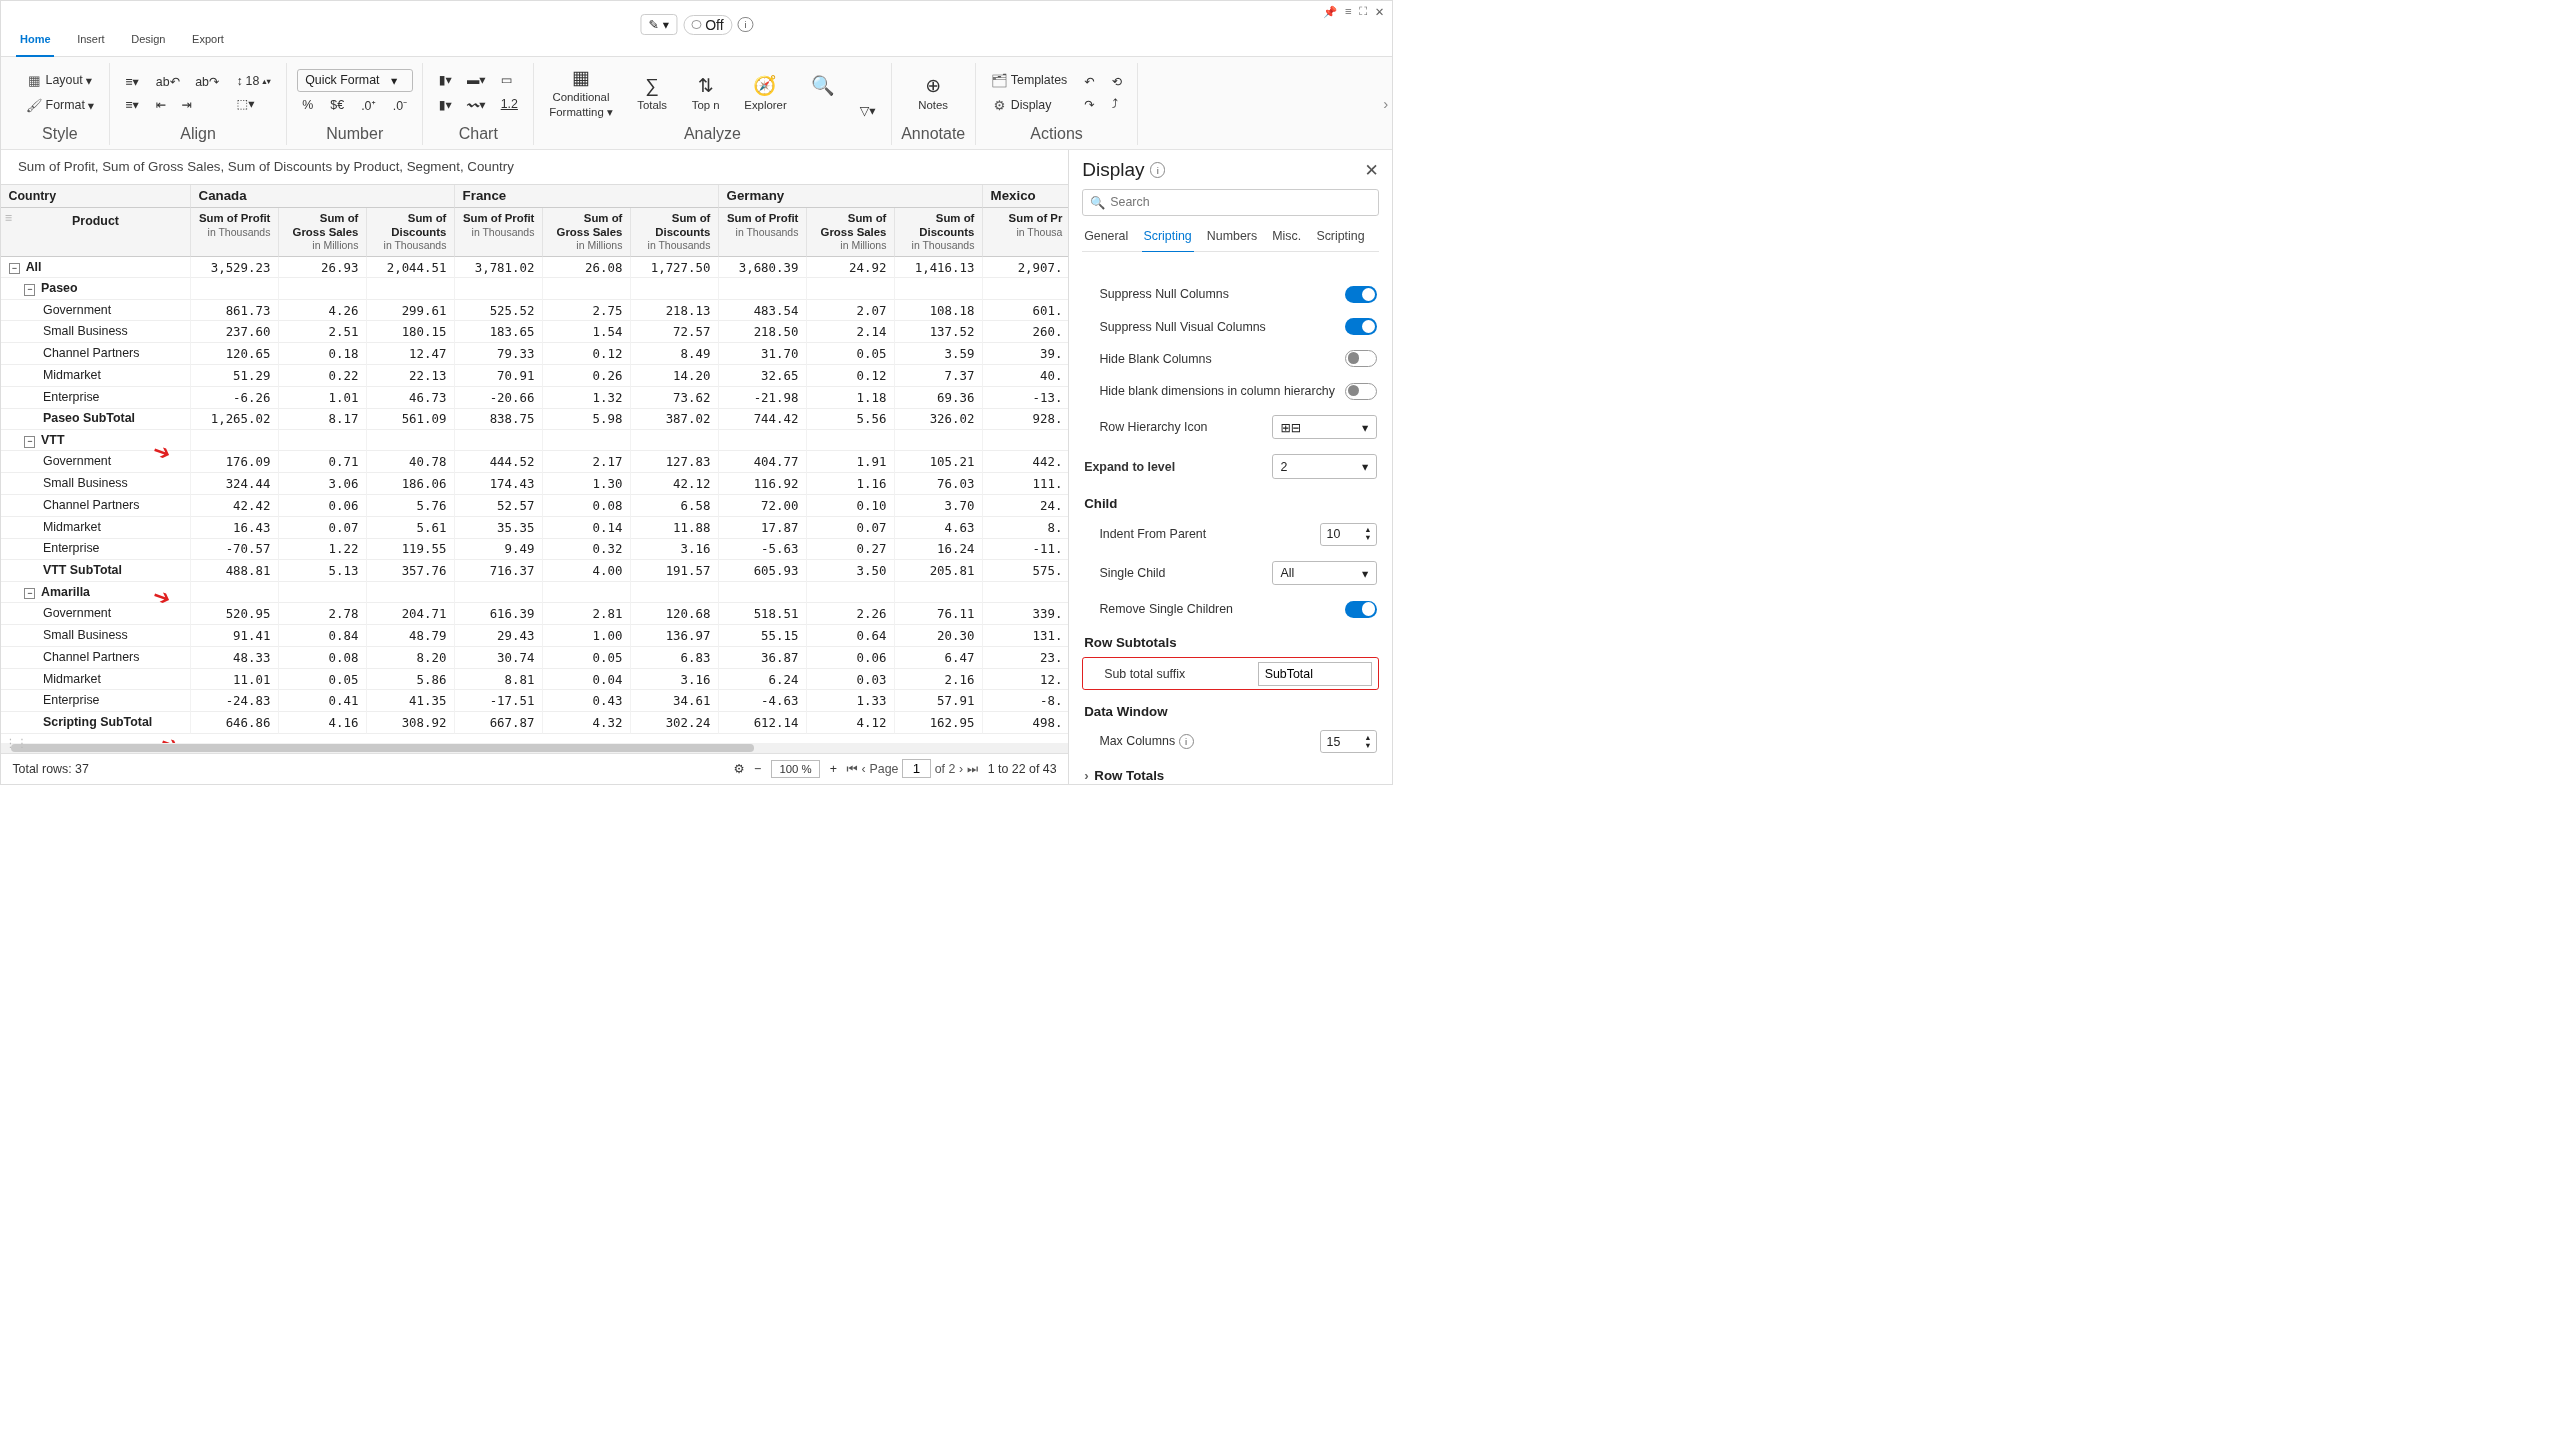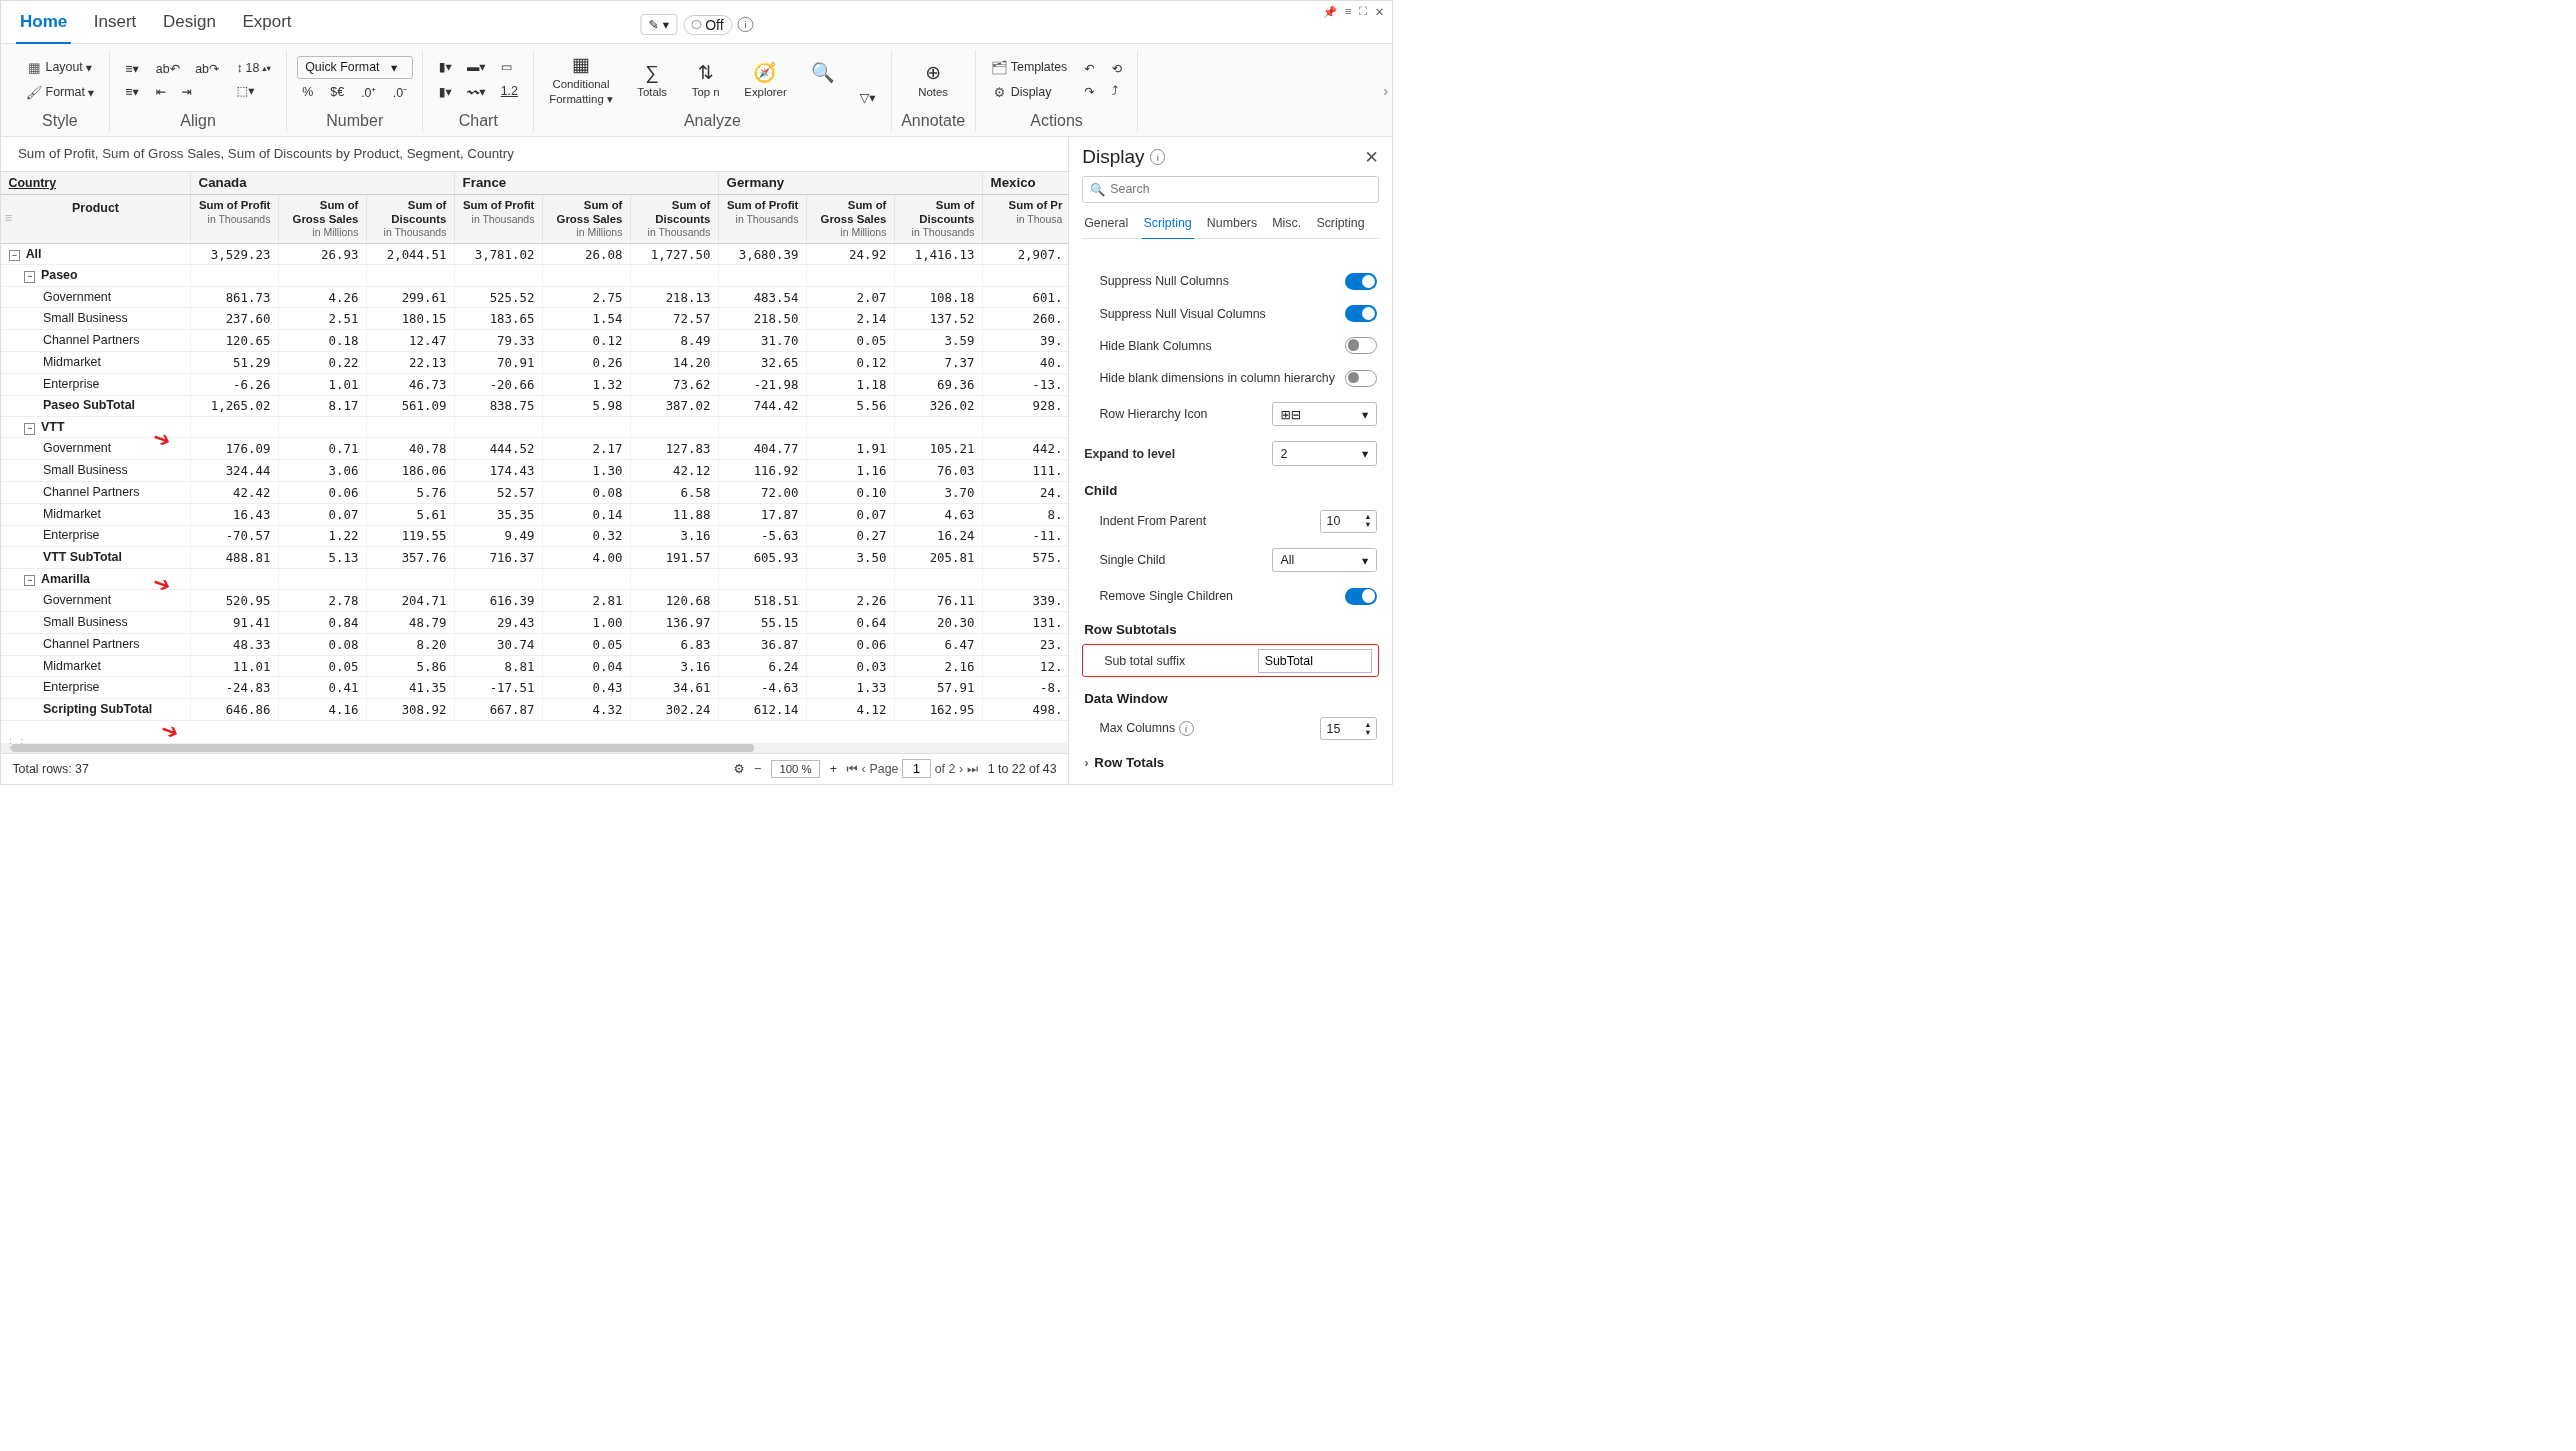--- a/index.html
+++ b/index.html
@@ -4,21 +4,21 @@
 <style>
 * { box-sizing: border-box; margin: 0; padding: 0; }
 body { font-family: "Segoe UI", Arial, sans-serif; font-size: 12.4px; color: #222; background: #fff; overflow: hidden; }
 .app { display: flex; flex-direction: column; height: 785px; width: 1393px; background: #fff; position: relative; border: 1px solid #ddd; }
 
 
 .top-chrome { position: absolute; top: 3.8px; right: 7.6px; display: flex; gap: 7.6px; color: #666; font-size: 11.4px; }
 
 
 .tabs { display: flex; gap: 19px; padding: 5.7px 15.2px 0 15.2px; border-bottom: 1px solid #e0e0e0; }
-.tab { padding: 5.7px 3.8px 9.5px; font-size: 17px; color: #444; cursor: pointer; }
+.tab { padding: 5.7px 3.8px 9.5px; font-size: 11px; color: #444; cursor: pointer; margin-top: 21px; }
 .tab.active { color: #0078d4; font-weight: 600; border-bottom: 2.9px solid #0078d4; margin-bottom: -1px; }
 
 
 .ribbon { display: flex; align-items: stretch; padding: 5.7px 9.5px 3.8px; border-bottom: 1px solid #e3e3e3; background: #fafafa; position: relative; }
 .rgroup { display: flex; flex-direction: column; align-items: center; padding: 1.9px 9.5px; border-right: 1px solid #e5e5e5; }
 .rgroup:last-child { border-right: none; }
 .rgroup-body { display: flex; align-items: center; gap: 5.7px; flex: 1; }
 .rgroup-label { font-size: 16px; color: #555; margin-top: 3.8px; }
 .rbtn { display: inline-flex; align-items: center; gap: 2.9px; padding: 2.9px 5.7px; border-radius: 2.9px; color: #333; font-size: 12.4px; cursor: pointer; }
 .ricon { width: 17px; height: 17px; display: inline-flex; align-items: center; justify-content: center; color: #555; font-size: 13.3px; }
@@ -284,21 +284,21 @@
       <div class="rgroup-label">Actions</div>
     </div>
     <div class="ribbon-scroll">›</div>
   </div>
 
   <div class="main">
     <div class="left">
       <div class="subtitle">Sum of Profit, Sum of Gross Sales, Sum of Discounts by Product, Segment, Country</div>
       <div class="tbl-wrap">
         <div class="tbl" id="grid">
-            <div class="th th-country" style="grid-area: 1 / 1; text-decoration: underline;">Country</div>
+            <div class="th th-country" style="grid-area: 1 / 1;">Country</div>
             <div class="th th-group" style="grid-area: 1 / 2 / auto / span 3;">Canada</div>
             <div class="th th-group" style="grid-area: 1 / 5 / auto / span 3;">France</div>
             <div class="th th-group" style="grid-area: 1 / 8 / auto / span 3;">Germany</div>
             <div class="th th-group" style="grid-area: 1 / 11 / auto / span 4;">Mexico</div>
             <div class="th-product" style="grid-area: 2 / 1;">Product</div>
             <div class="th-measure" style="grid-area: 2 / 2;">
               <span class="m1">Sum of Profit</span>
               <span class="m2">in Thousands</span>
             </div>
             <div class="th-measure" style="grid-area: 2 / 3;">

